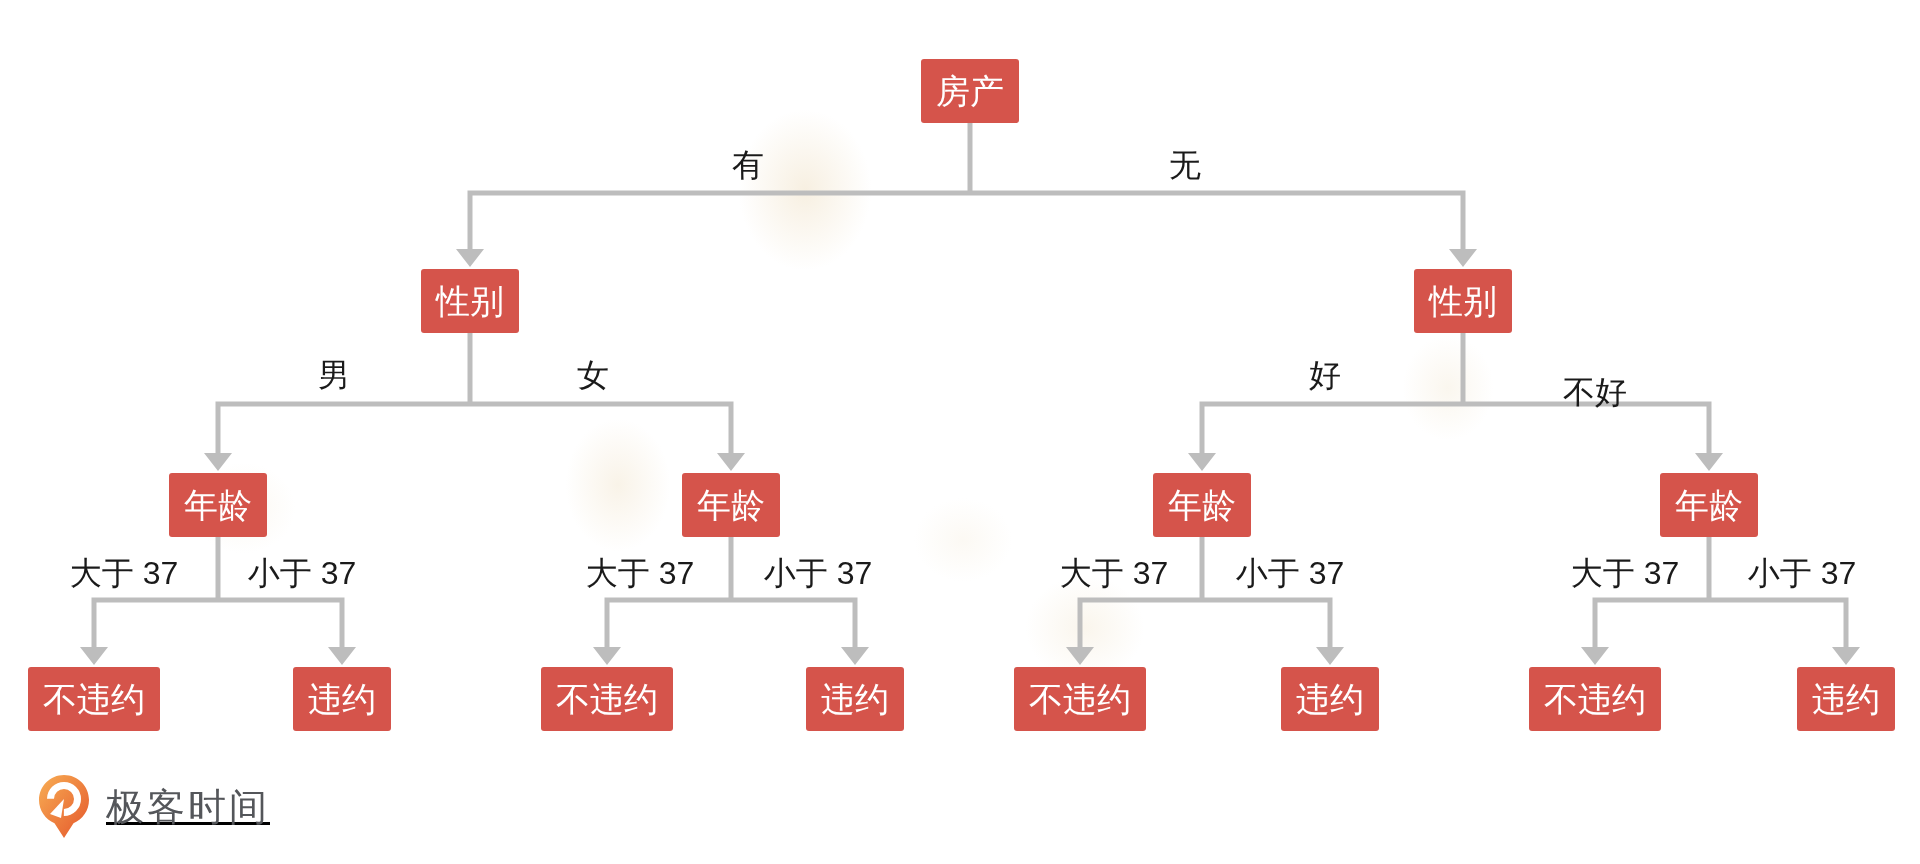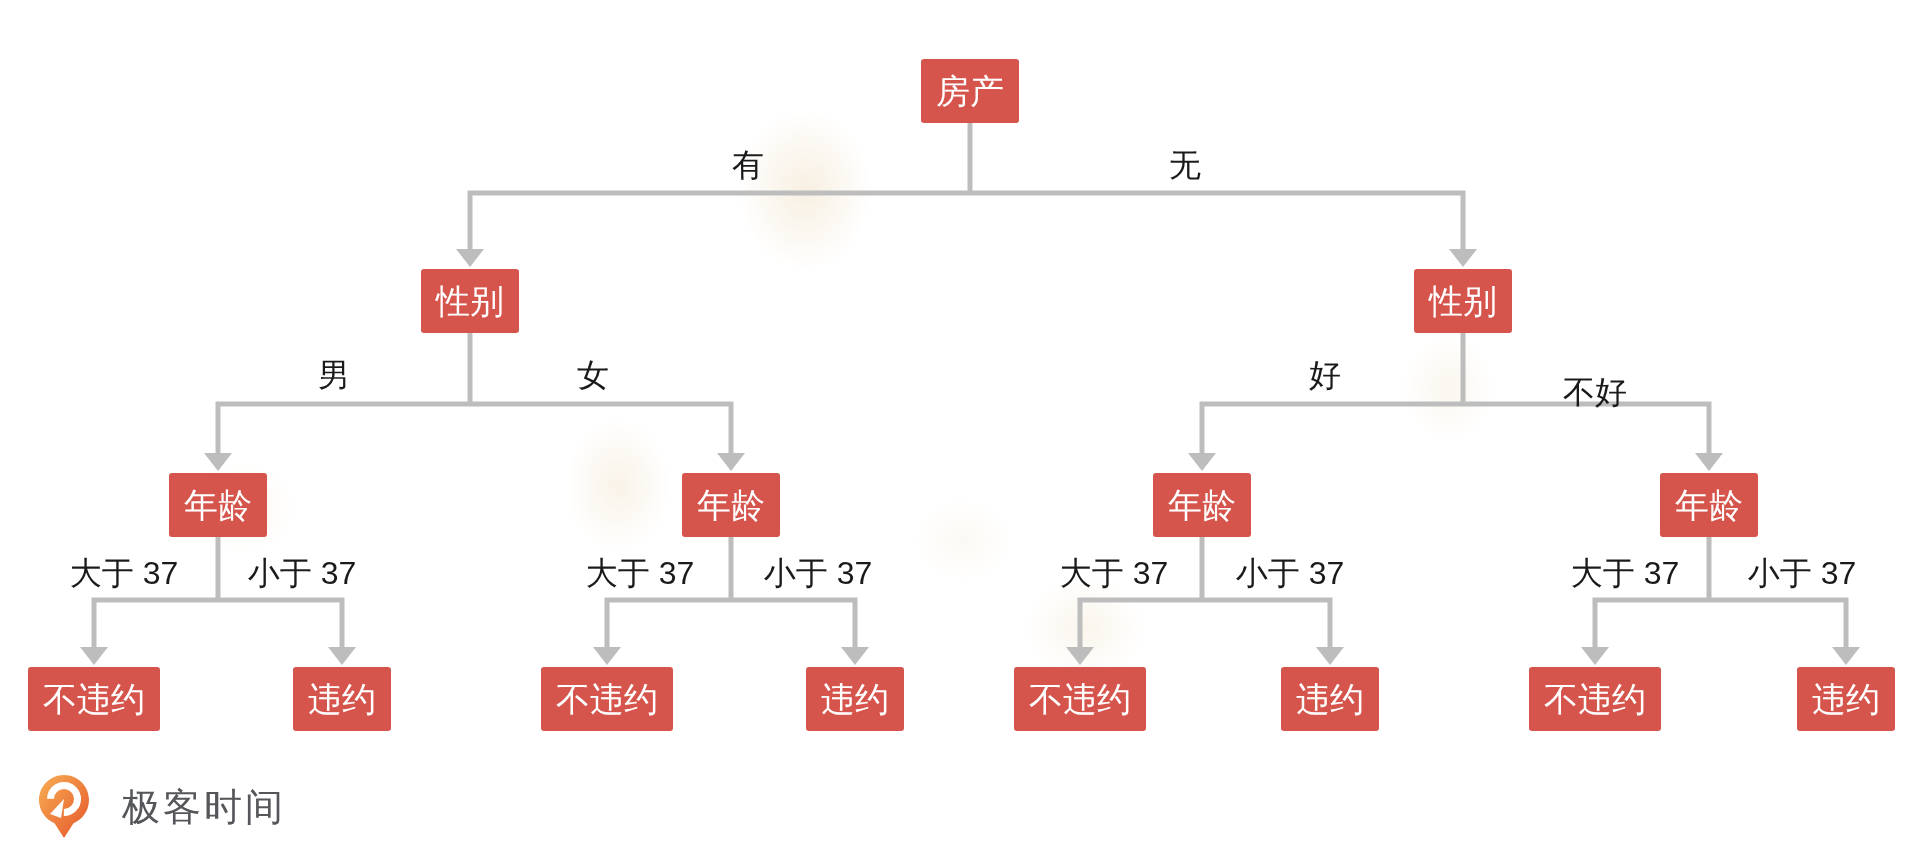--- a/index.html
+++ b/index.html
@@ -57,21 +57,22 @@
     color: #1a1a1a;
     line-height: 1;
     white-space: nowrap;
   }
   .footer {
     position: absolute;
     left: 38px;
     top: 774px;
     display: flex;
     align-items: center;
-    gap: 32px;
+    gap: 16px;
+    text-decoration: underline;
   }
   .brand-text {
     font-size: 38px;
     font-weight: 500;
     letter-spacing: 3px;
     color: #54565A;
     white-space: nowrap;
   }
 </style>
 </head>

